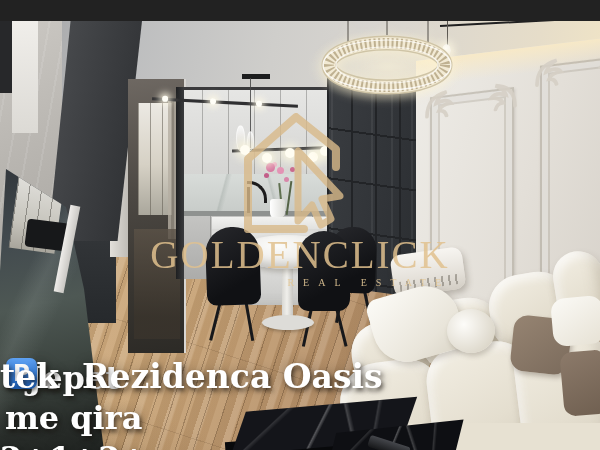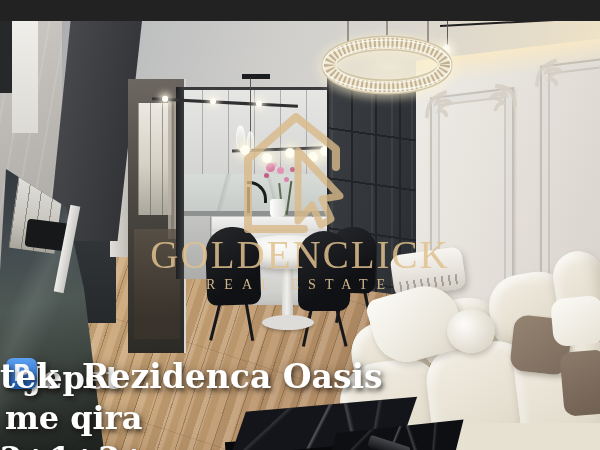--- a/index.html
+++ b/index.html
@@ -182,22 +182,22 @@
     background:linear-gradient(180deg,#45474c,#17181a);}
 
   
   .chand-glow{left:305px;top:8px;width:165px;height:75px;background:radial-gradient(ellipse,rgba(255,246,216,.55),rgba(255,246,216,0) 70%);}
   .chandelier{left:320px;top:0;width:135px;height:78px;filter:drop-shadow(0 2px 6px rgba(255,244,210,.65));}
 
   
   .wm-logo{left:232px;top:86px;width:118px;height:126px;opacity:.8;}
   .wm-brand{left:40px;top:211px;width:520px;text-align:center;
     font-family:"Liberation Serif",serif;font-size:39px;letter-spacing:2px;color:rgba(224,193,142,.85);}
-  .wm-tagline{left:150px;top:256px;width:300px;text-align:center;
-    font-family:"Liberation Serif",serif;font-size:14px;letter-spacing:9px;color:rgba(226,198,150,.9);}
+  .wm-tagline{left:150px;top:256px;width:300px;text-align:right;
+    font-family:"Liberation Serif",serif;font-size:10px;letter-spacing:9px;color:rgba(226,198,150,.9);}
 
   
   .caption{left:0;top:337px;width:600px;text-align:center;color:#fff;
     font-family:"DejaVu Serif","Liberation Serif",serif;font-weight:bold;
     text-shadow:2px 3px 4px rgba(20,15,10,.6),0 0 12px rgba(0,0,0,.3);}
   .cap-line1{position:static;display:block;font-size:32px;line-height:1.25;}
   .cap-line2{position:static;display:block;font-size:33px;line-height:1.15;white-space:pre;}
   .p-badge{position:static;display:inline-block;width:31px;height:31px;margin-left:6px;vertical-align:-4px;
     border-radius:7px;background:linear-gradient(180deg,#5ea1f2,#2170d8);
     font-family:"DejaVu Sans","Liberation Sans",sans-serif;font-size:23px;font-weight:bold;line-height:31px;text-align:center;

